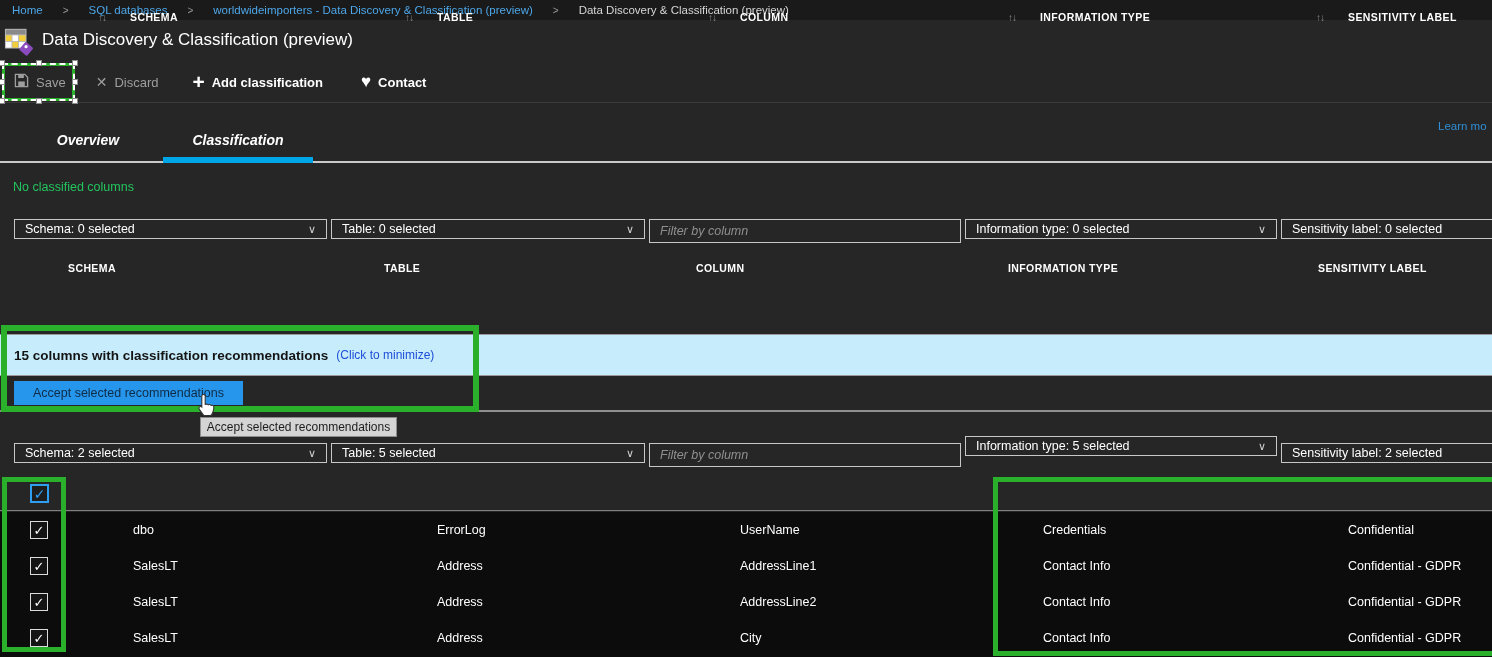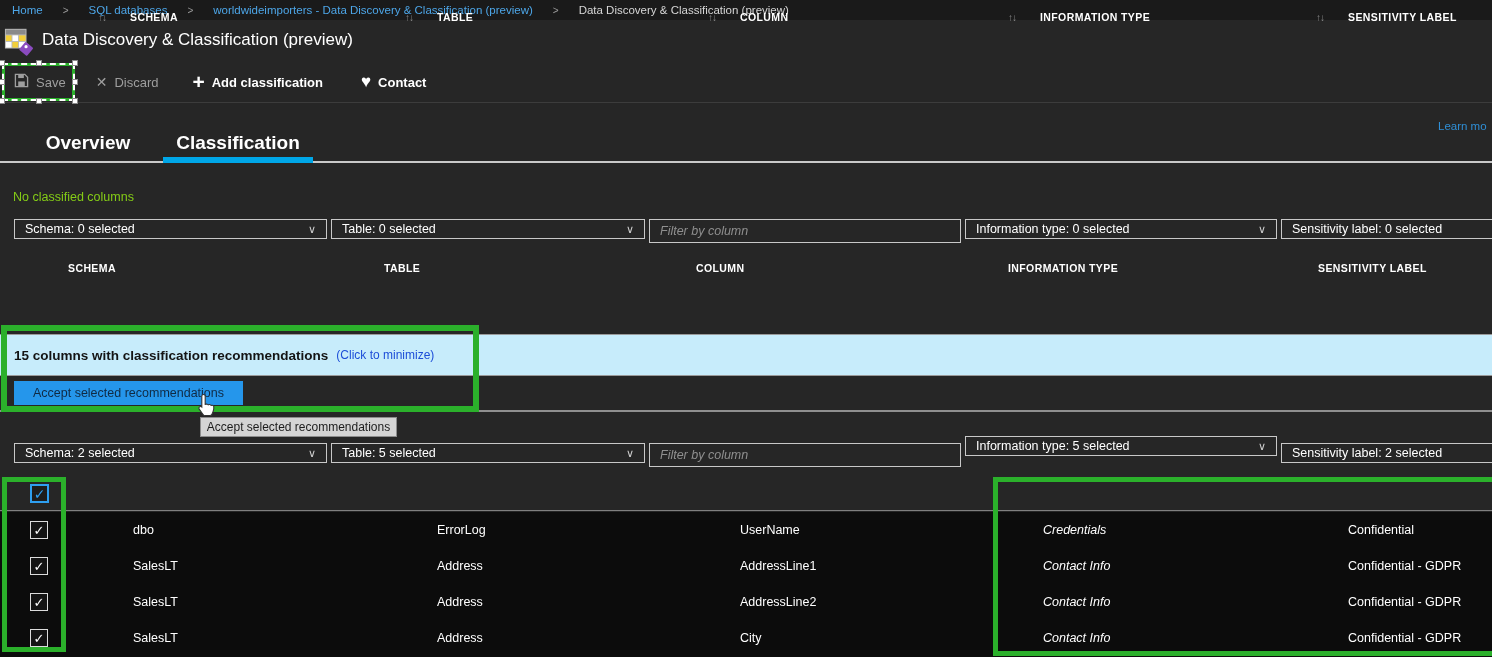--- a/index.html
+++ b/index.html
@@ -29,28 +29,28 @@
   .x-glyph { font-size:14px; font-weight:bold; color:#9e9e9e; }
   .plus-glyph { font-size:21px; font-weight:bold; color:#fff; line-height:16px; }
   .heart-glyph { font-size:17px; color:#fff; line-height:16px; }
 
   
   .save-annot { position:absolute; left:2px; top:63px; width:73px; height:38px; border:3px solid #2bb02b; z-index:6; pointer-events:none; }
   .save-annot::before { content:""; position:absolute; inset:-3px; border:2px dashed #fff; }
   .handle { position:absolute; width:6px; height:6px; background:#fff; border:1px solid #8a8a8a; z-index:7; }
 
   
-  .tab { position:absolute; top:132px; font-size:19px; font-weight:bold; color:#fff; text-align:center; cursor:pointer; }
+  .tab { position:absolute; top:132px; font-size:14px; font-weight:bold; color:#fff; text-align:center; cursor:pointer;font-style:italic; }
   .tab-overview { left:40px; width:96px; }
   .tab-classification { left:163px; width:150px; }
   .tab-base-line { position:absolute; left:0; top:161px; width:100%; height:2px; background:#c9c9c9; }
   .tab-active-line { position:absolute; left:163px; top:157px; width:150px; height:6px; background:#00a7e8; }
   .learn-more { position:absolute; right:0; top:120px; width:54px; font-size:11.5px; color:#2f8fd6; white-space:nowrap; overflow:hidden; cursor:pointer; }
 
-  .no-classified { position:absolute; left:13px; top:190px; font-size:12.5px; color:#84cc16; }
+  .no-classified { position:absolute; left:13px; top:180px; font-size:12.5px; color:#22c55e; }
 
   
   .dd { position:absolute; height:20px; border:1px solid #c8c8c8; display:flex; align-items:center; justify-content:space-between; padding:0 10px; font-size:12.5px; color:#fff; cursor:pointer; background:transparent; }
   .dd .chev { color:#d0d0d0; font-size:11px; }
   .txt-filter { position:absolute; height:24px; border:1px solid #c8c8c8; background:transparent; color:#fff; padding:0 10px; font-size:12.5px; outline:none; }
   .txt-filter::placeholder { color:#8f8f8f; font-style:italic; }
 
   
   .th { position:absolute; font-size:10.5px; font-weight:bold; letter-spacing:.4px; color:#fff; white-space:nowrap; }
 
@@ -71,21 +71,21 @@
 
   
   .t2-header { position:absolute; left:0; top:477px; width:100%; height:34px; background:#262626; border-bottom:1px solid #808080; }
   .sort-ic { position:absolute; top:12px; font-size:10px; color:#8f8f8f; letter-spacing:-1px; cursor:pointer; }
   .t2-th { position:absolute; top:11px; font-size:10.5px; font-weight:bold; letter-spacing:.4px; color:#fff; }
   .cb { position:absolute; display:flex; align-items:center; justify-content:center; cursor:pointer; }
   .cb-header { left:30px; top:484px; width:19px; height:19px; border:2px solid #2e9ff0; color:#2e9ff0; font-size:14px; font-weight:bold; background:#1d1d1d; }
   .cb-row { left:30px; width:18px; height:18px; border:1px solid #dcdcdc; color:#fff; font-size:13px; background:#141414; }
   .row { position:absolute; left:0; width:100%; height:48px; background:#0c0c0c; border-bottom:1px solid #4d4d4d; }
   .cell { position:absolute; top:11px; font-size:12.5px; color:#fff; white-space:nowrap; }
-  .c-schema { left:133px; } .c-table { left:437px; } .c-column { left:740px; } .c-info { left:1043px;font-style:italic; } .c-sens { left:1348px; }
+  .c-schema { left:133px; } .c-table { left:437px; } .c-column { left:740px; } .c-info { left:1043px; } .c-sens { left:1348px; }
 </style>
 </head>
 <body>
 
 <div id="screen">
 
   <div class="crumb-bar">
     <span class="crumb-link">Home</span>
     <span class="crumb-sep">&gt;</span>
     <span class="crumb-link">SQL databases</span>

